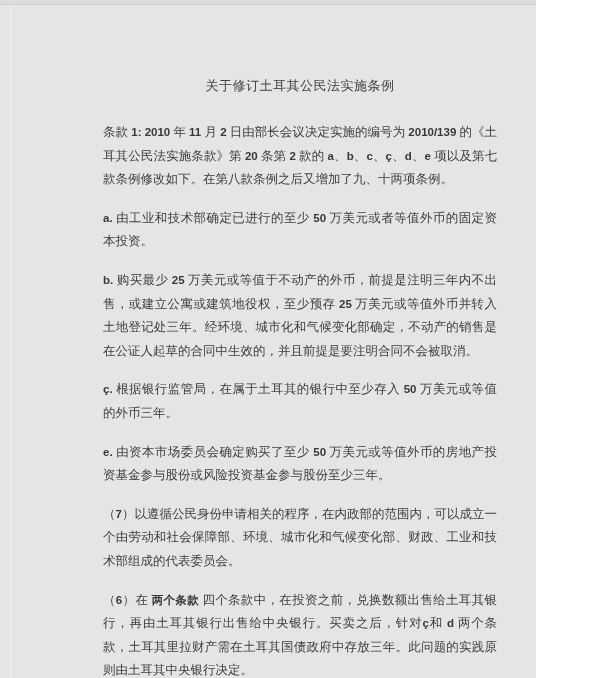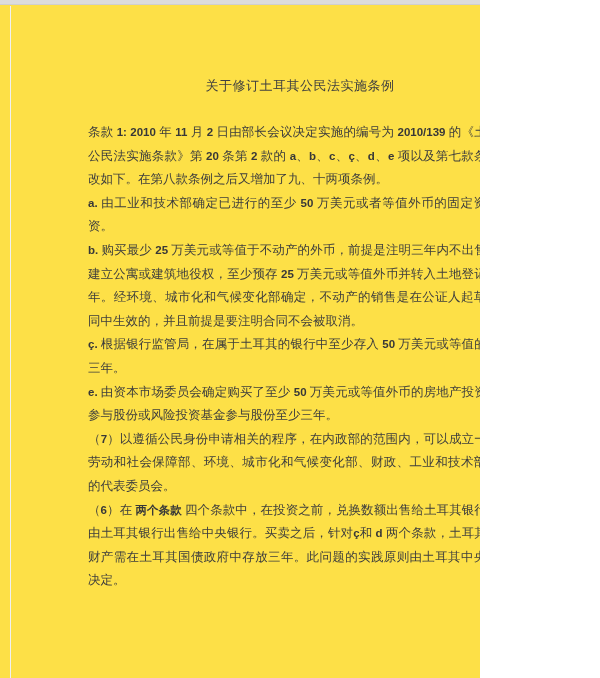--- a/index.html
+++ b/index.html
@@ -1,20 +1,20 @@
 <!DOCTYPE html>
 <html><head>
 <meta charset="utf-8">
 <style>
   html, body { margin: 0; padding: 0; background: #ffffff; }
   .page {
     position: relative;
-    width: 480px;
+    width: 536px;
     height: 678px;
-    background: #fde047;
+    background: #e5e5e5;
     overflow: hidden;
     font-family: "Liberation Serif", "DejaVu Serif", serif;
     color: #3d3d3d;
   }
   .top-band {
     position: absolute;
     top: 0; left: 0; right: 0;
     height: 4px;
     background: #dcdcdc;
     border-bottom: 1px solid #cfcfcf;
@@ -36,21 +36,21 @@
   .doc-title {
     margin: 77px 0 0 0;
     text-align: center;
     font-size: 13px;
     font-weight: 400;
     letter-spacing: 0.5px;
     color: #3f3f3f;
   }
   .doc-body { margin-top: 26px; }
   .para {
-    margin: 0;
+    margin: 15px;
     font-size: 12.5px;
     line-height: 23.6px;
     text-align: justify;
     color: #3d3d3d;
   }
   
   .lat {
     font-family: "Liberation Sans", "DejaVu Sans", sans-serif;
     font-weight: 700;
     font-size: 11.5px;

